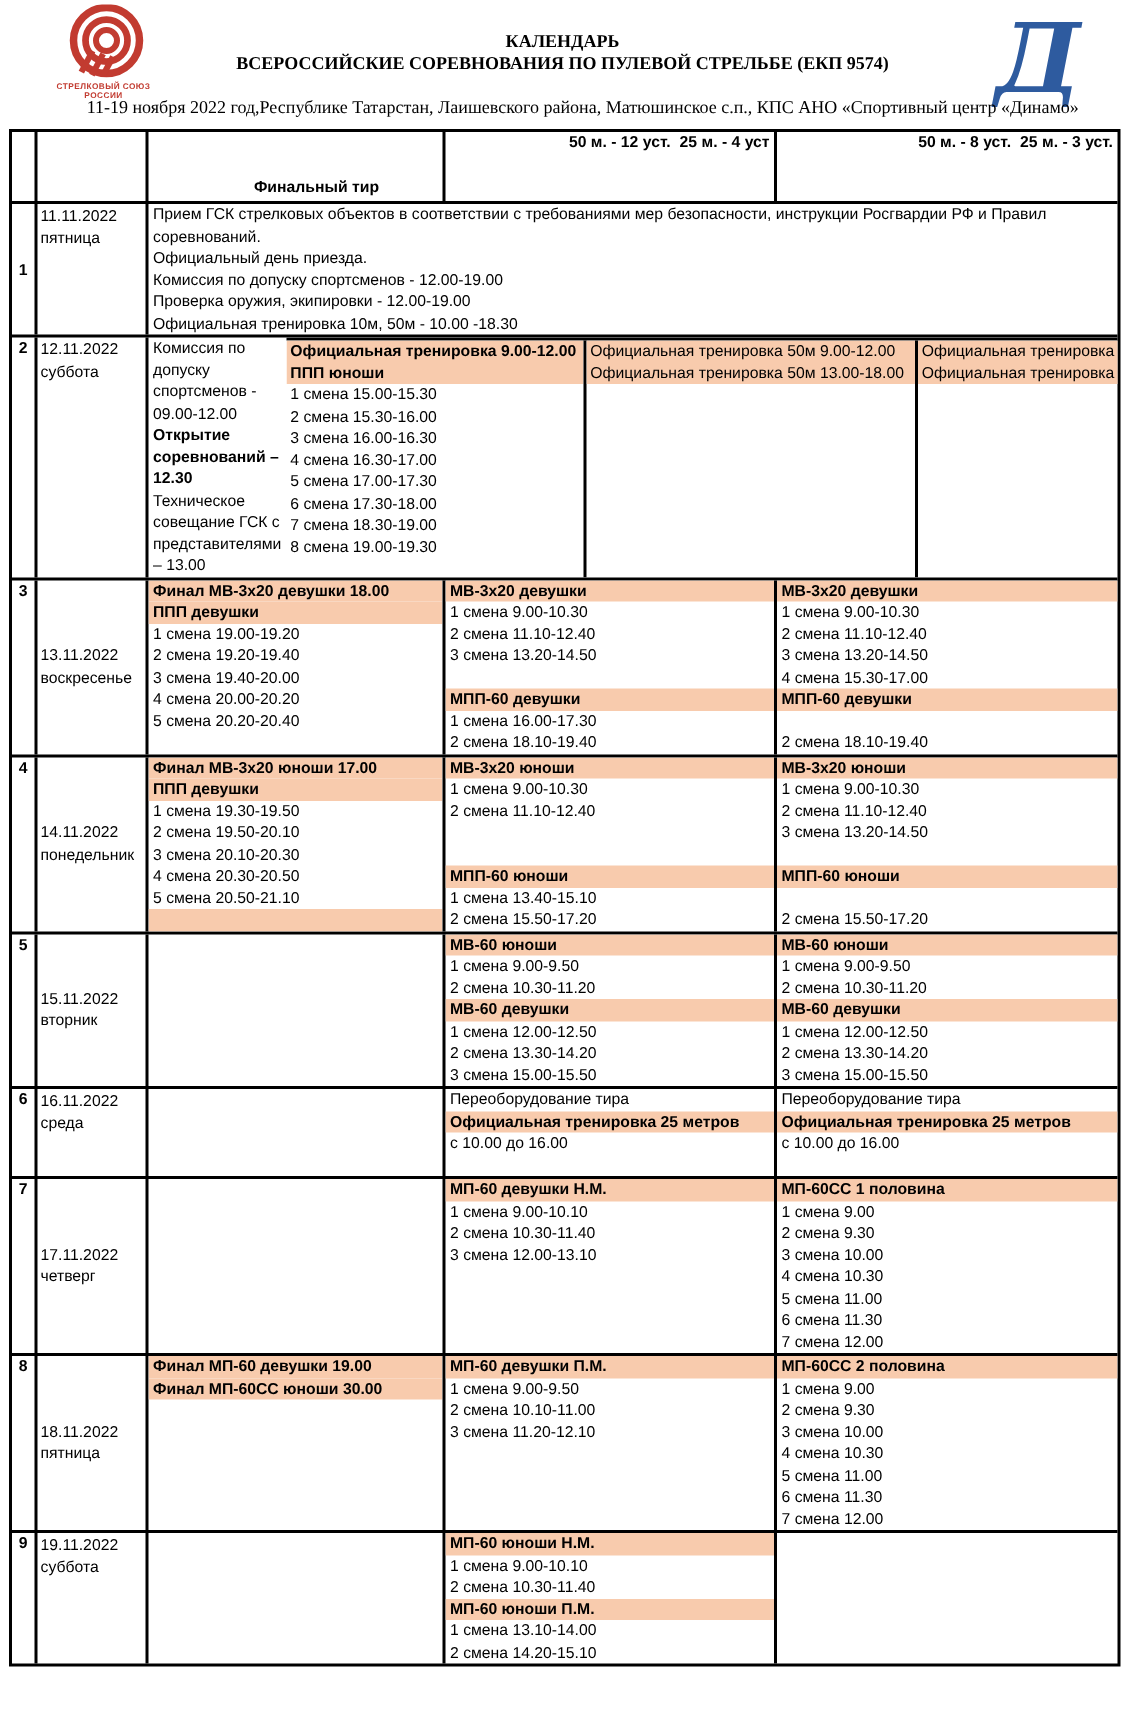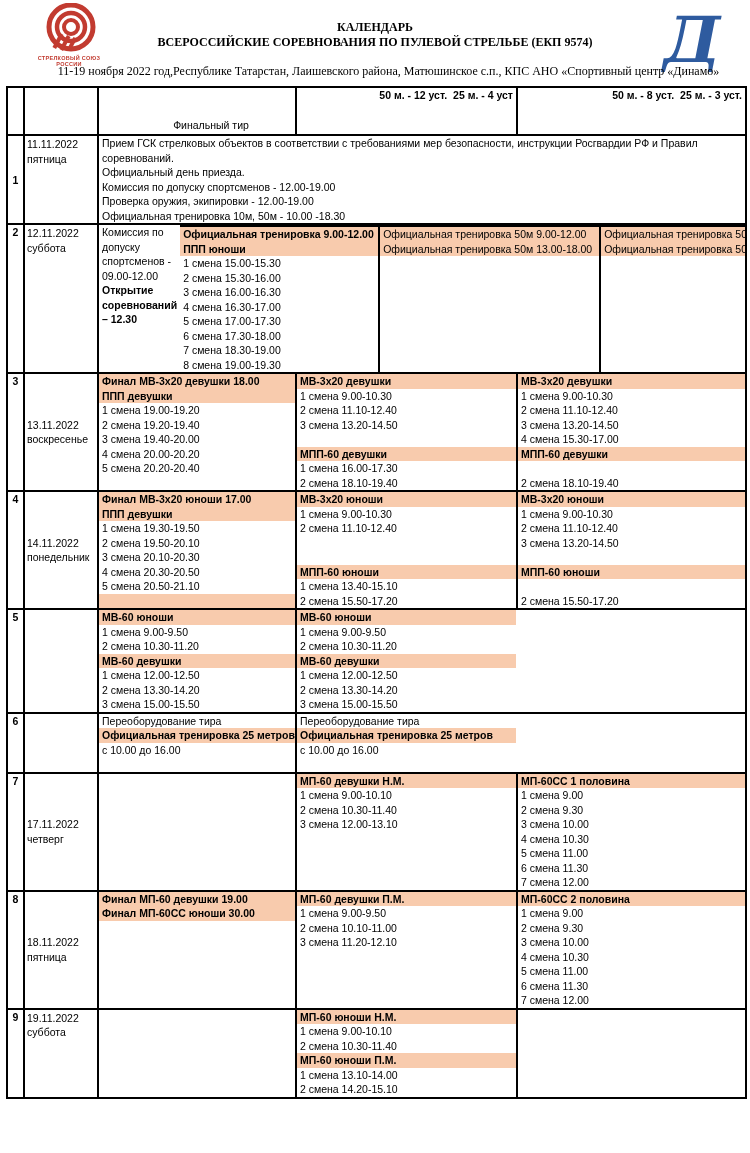--- a/index.html
+++ b/index.html
@@ -30,21 +30,21 @@
   .c-date{font-size:10.5px;padding:1px 2px;display:flex;flex-direction:column;}
   .c-date.mid{justify-content:center;}
   .c-date div{line-height:var(--lh);white-space:nowrap;}
   .merged-cell{grid-column:3/6;}
   .split-cell{grid-column:3/6;display:flex;flex-direction:row;}
   .subgrid{display:grid;grid-template-columns:198px 221px 229px;border-top:2px solid var(--bd);flex:1;}
   .line{font-size:10.5px;line-height:var(--lh);min-height:var(--lh);padding:0 3px;white-space:nowrap;}
   .merged-block .line{white-space:normal;}
   .line.hl{background:var(--hl);}
   .line.b{font-weight:bold;}
-  .head-c3{display:flex;align-items:flex-end;justify-content:center;font-weight:normal;font-size:10.5px;padding-bottom:3px;padding-left:28px;}
+  .head-c3{display:flex;align-items:flex-end;justify-content:center;font-weight:bold;font-size:10.5px;padding-bottom:3px;padding-left:28px;}
   .head-cap{display:flex;justify-content:flex-end;padding-bottom:1px;}
   .head-cap .line{font-weight:bold;}
 </style>
 </head>
 <body>
 
 <div class="page-head">
   <div class="logo-left">
     <svg class="rings" width="62" height="52" viewBox="0 0 62 52">
       <circle cx="33" cy="24" r="22" fill="none" stroke="#c23b30" stroke-width="5"></circle>
@@ -96,20 +96,21 @@
     <div class="cal-row">
       <div class="cell first c-num">2</div>
       <div class="cell c-date">
         <div class="">12.11.2022</div>
         <div class="">суббота</div>
       </div>
       <div class="cell split-cell">
         <div class="merged-block">
           <div class="line">Комиссия по допуску спортсменов - 09.00-12.00</div>
           <div class="line b">Открытие соревнований – 12.30</div>
+          <div class="line">Техническое совещание ГСК с представителями – 13.00</div>
         </div>
         <div class="subgrid">
           <div class="cell first">
             <div class="line hl b">Официальная тренировка 9.00-12.00</div>
             <div class="line hl b">ППП юноши</div>
             <div class="line">1 смена 15.00-15.30</div>
             <div class="line">2 смена 15.30-16.00</div>
             <div class="line">3 смена 16.00-16.30</div>
             <div class="line">4 смена 16.30-17.00</div>
             <div class="line">5 смена 17.00-17.30</div>
@@ -196,20 +197,24 @@
         <div class="line">2 смена 11.10-12.40</div>
         <div class="line">3 смена 13.20-14.50</div>
         <div class="line">&nbsp;</div>
         <div class="line hl b">МПП-60 юноши</div>
         <div class="line">&nbsp;</div>
         <div class="line">2 смена 15.50-17.20</div>
       </div>
     </div>
     <div class="cal-row">
       <div class="cell first c-num">5</div>
+      <div class="cell c-date mid">
+        <div class="">15.11.2022</div>
+        <div class="">вторник</div>
+      </div>
       <div class="cell"></div>
       <div class="cell">
         <div class="line hl b">МВ-60 юноши</div>
         <div class="line">1 смена 9.00-9.50</div>
         <div class="line">2 смена 10.30-11.20</div>
         <div class="line hl b">МВ-60 девушки</div>
         <div class="line">1 смена 12.00-12.50</div>
         <div class="line">2 смена 13.30-14.20</div>
         <div class="line">3 смена 15.00-15.50</div>
       </div>
@@ -218,20 +223,24 @@
         <div class="line">1 смена 9.00-9.50</div>
         <div class="line">2 смена 10.30-11.20</div>
         <div class="line hl b">МВ-60 девушки</div>
         <div class="line">1 смена 12.00-12.50</div>
         <div class="line">2 смена 13.30-14.20</div>
         <div class="line">3 смена 15.00-15.50</div>
       </div>
     </div>
     <div class="cal-row">
       <div class="cell first c-num">6</div>
+      <div class="cell c-date">
+        <div class="">16.11.2022</div>
+        <div class="">среда</div>
+      </div>
       <div class="cell"></div>
       <div class="cell">
         <div class="line">Переоборудование тира</div>
         <div class="line hl b">Официальная тренировка 25 метров</div>
         <div class="line">с 10.00 до 16.00</div>
         <div class="line">&nbsp;</div>
       </div>
       <div class="cell">
         <div class="line">Переоборудование тира</div>
         <div class="line hl b">Официальная тренировка 25 метров</div>

